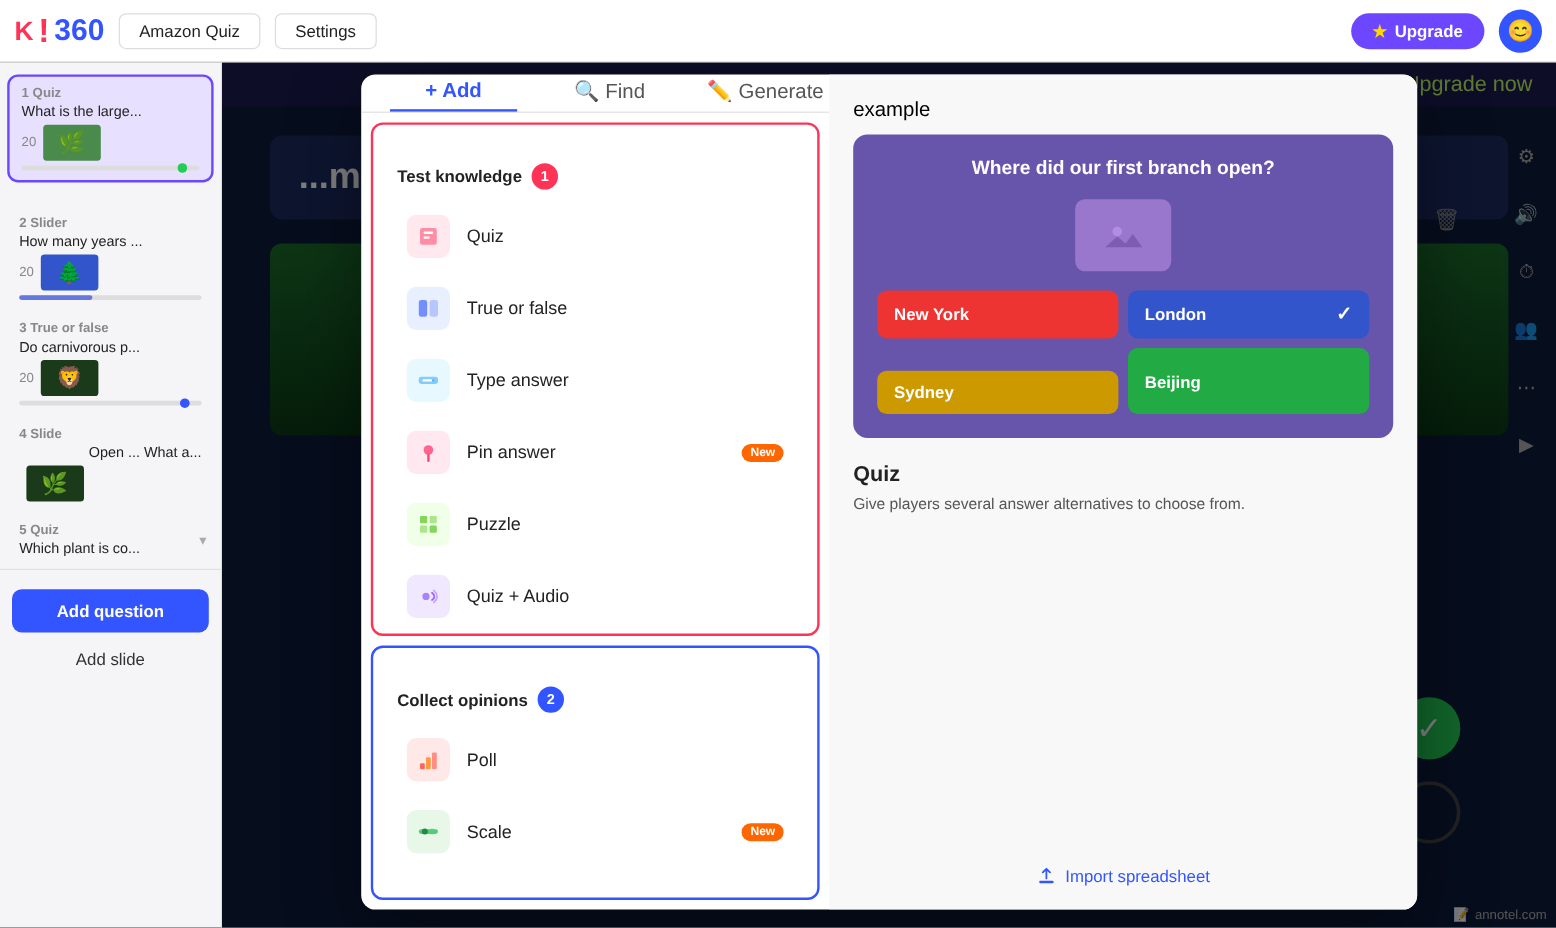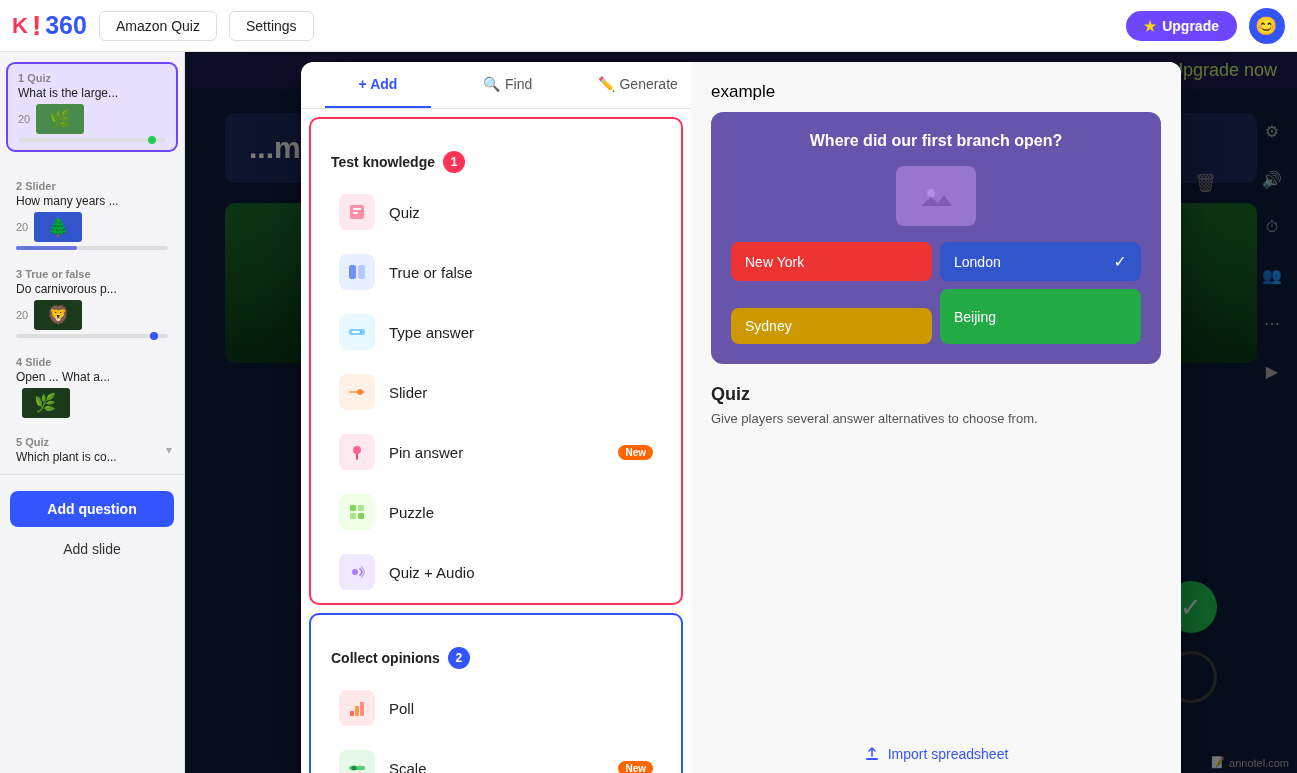--- a/index.html
+++ b/index.html
@@ -194,23 +194,23 @@
       padding: 0;
       display: flex;
       flex-direction: column;
     }
     .popup-tabs {
       display: flex;
       border-bottom: 1px solid #e0e0e0;
     }
     .popup-tab {
       flex: 1;
-      padding: 14px 0;
+      padding: 4px 0;
       text-align: center;
-      font-size: 14px;
+      font-size: 17px;
       font-weight: 500;
       color: #555;
       cursor: pointer;
       border-bottom: 2px solid transparent;
       margin-left: 24px;
     }
     .popup-tab.active {
       color: #3355ff;
       border-bottom: 2px solid #3355ff;
       font-weight: 600;
@@ -327,21 +327,21 @@
     }
     .answer-grid {
       display: grid;
       grid-template-columns: 1fr 1fr;
       gap: 8px;
     }
     .answer-btn {
       padding: 10px 14px;
       border-radius: 8px;
       font-size: 14px;
-      font-weight: 400;
+      font-weight: 700;
       color: #fff;
       display: flex;
       align-items: center;
       justify-content: space-between;
     }
     .ans-red { background: #ee3333; }
     .ans-blue { background: #3355cc; }
     .ans-yellow { background: #cc9900; margin-top: 19px; }
     .ans-green { background: #22aa44; }
     .check-icon { font-size: 16px; }
@@ -487,21 +487,21 @@
       <div class="sidebar-item-title">Do carnivorous p...</div>
       <div class="sidebar-item-thumb">
         <span class="thumb-num">20</span>
         <div class="thumb-img dark" style="background:#1a3a1a;display:flex;align-items:center;justify-content:center;font-size:18px;">🦁</div>
       </div>
       <div class="sidebar-slider-bar">
         <div class="sidebar-slider-dot blue"></div>
       </div>
     </div>
 
-    <div class="sidebar-item" style="padding-top:22px;">
+    <div class="sidebar-item" style="padding-top:22px;text-align:right;">
       <span class="sidebar-num">4 Slide</span>
       <div class="sidebar-item-title">Open ... What a...</div>
       <div class="sidebar-item-thumb">
         <span class="thumb-num"></span>
         <div class="thumb-img dark" style="background:#1a3a1a;display:flex;align-items:center;justify-content:center;font-size:18px;">🌿</div>
       </div>
     </div>
 
     <div class="sidebar-item" style="padding-top:22px;">
       <span class="sidebar-num">5 Quiz</span>
@@ -593,30 +593,20 @@
                   <svg width="22" height="22" viewBox="0 0 22 22">
                     <rect width="22" height="22" rx="5" fill="#e8f8ff"></rect>
                     <rect x="3" y="8" width="16" height="6" rx="2" fill="#55bbff" opacity="0.7"></rect>
                     <rect x="6" y="10" width="8" height="2" rx="1" fill="#fff"></rect>
                     <rect x="14" y="10" width="2" height="2" rx="0.5" fill="#55bbff"></rect>
                   </svg>
                 </div>
                 <span class="menu-item-label">Type answer</span>
               </div>
 
-              <div class="menu-item">
-                <div class="menu-item-icon icon-slider">
-                  <svg width="22" height="22" viewBox="0 0 22 22">
-                    <rect width="22" height="22" rx="5" fill="#fff0e8"></rect>
-                    <rect x="3" y="10" width="16" height="2" rx="1" fill="#ffaa66"></rect>
-                    <circle cx="14" cy="11" r="3" fill="#ff8833"></circle>
-                  </svg>
-                </div>
-                <span class="menu-item-label">Slider</span>
-              </div>
 
               <div class="menu-item">
                 <div class="menu-item-icon icon-pinanswer">
                   <svg width="22" height="22" viewBox="0 0 22 22">
                     <rect width="22" height="22" rx="5" fill="#ffe8f0"></rect>
                     <circle cx="11" cy="9" r="4" fill="#ff4477" opacity="0.8"></circle>
                     <path d="M11 13 L11 18" stroke="#ff4477" stroke-width="2" stroke-linecap="round"></path>
                   </svg>
                 </div>
                 <span class="menu-item-label">Pin answer</span>

